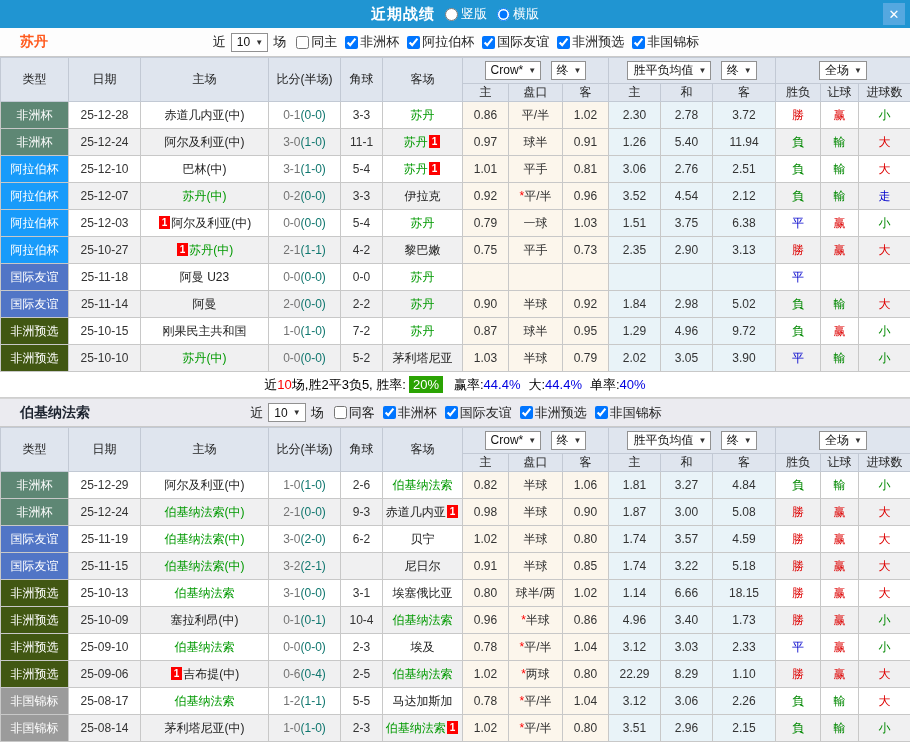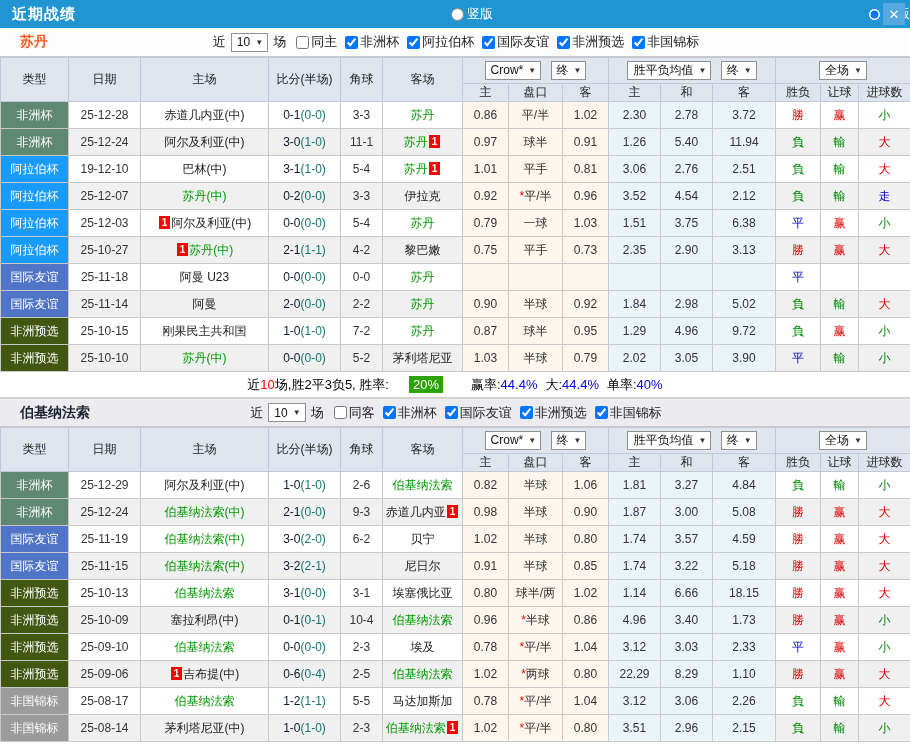--- a/index.html
+++ b/index.html
@@ -6,21 +6,21 @@
   html,body { margin:0; padding:0; }
   body {
     width:910px; height:751px; overflow:hidden; background:#fff;
     font-family:"Liberation Sans","DejaVu Sans",sans-serif; font-size:12px; color:#333;
   }
   .app { width:910px; height:751px; overflow:hidden; position:relative; }
 
   
   .titlebar {
     height:28px; background:#2095d2; color:#fff; position:relative;
-    display:flex; align-items:center; justify-content:space-between;padding-left:12px;
+    display:flex; align-items:center; justify-content:center;
   }
   .titlebar .title { font-weight:bold; font-size:15px; letter-spacing:1px; }
   .rlabel { display:inline-flex; align-items:center; margin-left:10px; font-size:13px; cursor:pointer; }
   .rlabel input { width:13px; height:13px; margin:0 3px 0 0; }
   .close-btn {
     position:absolute; right:5px; top:3px; width:22px; height:22px;
     background:#55a8e0; color:#fff; font-weight:bold; font-size:13px;
     display:flex; align-items:center; justify-content:center; cursor:pointer;
   }
 
@@ -53,39 +53,39 @@
   }
   thead th { background:#dfe5ee; border-color:#c2c9d4; color:#222; font-weight:normal; }
   thead tr.h1 th { height:26px; }
   thead tr.h2 th { height:17px; font-size:12px; }
   td.type-cell { color:#fff; }
   td.crown { background:#fcf6ec; }
   td.euro  { background:#e9f3f8; }
   tr.alt td:not(.crown):not(.euro):not(.type-cell) { background:#f0f0f1; }
   .self { color:#009900; }
   .opp  { color:#222; }
-  .score-main { color:#0f172a; }
+  .score-main { color:#737373; }
   .score-half { color:#0f766e; }
   .star { color:#fe0000; }
   .badge {
     display:inline-block; background:#fe0000; color:#fff; font-size:10px; font-weight:bold;
     line-height:13px; padding:0 3px; margin:0 1px; vertical-align:1px;
   }
   .res-r { color:#dd0000; }
   .res-g { color:#008800; }
   .res-b { color:#0000cc; }
   td.crown, td.euro, td.res { color:#333; }
 
   
   .summary {
     height:26px; display:flex; align-items:center; justify-content:center;
     font-size:13px; color:#000; border-bottom:1px solid #cfcfcf; background:#fff;
   }
   .summary .red { color:#fe0000; }
-  .summary .win-badge { background:#2aa303; color:#fff; padding:1px 4px; margin:0 20px; }
+  .summary .win-badge { background:#2aa303; color:#fff; padding:1px 4px; margin:0 3px; }
   .summary .blue { color:#0000e0;text-align:center; }
   .summary .lbl { margin-left:8px; }
 </style>
 </head>
 <body>
 
 <div class="app">
 
   <div class="titlebar">
     <span class="title">近期战绩</span>
@@ -229,21 +229,21 @@
           <td class="crown">0.91</td>
           <td class="euro">1.26</td>
           <td class="euro">5.40</td>
           <td class="euro">11.94</td>
           <td class="res"><span class="res-g">負</span></td>
           <td class="res"><span class="res-g">輸</span></td>
           <td class="res"><span class="res-r">大</span></td>
         </tr>
         <tr>
           <td class="type-cell" style="background: rgb(24, 155, 250);">阿拉伯杯</td>
-          <td>19-12-10</td>
+          <td>25-12-10</td>
           <td><span class="opp">巴林(中)</span></td>
           <td><span class="score-main">3-1</span><span class="score-half">(1-0)</span></td>
           <td>5-4</td>
           <td><span class="self">苏丹</span><span class="badge">1</span></td>
           <td class="crown">1.01</td>
           <td class="crown">平手</td>
           <td class="crown">0.81</td>
           <td class="euro">3.06</td>
           <td class="euro">2.76</td>
           <td class="euro">2.51</td>

